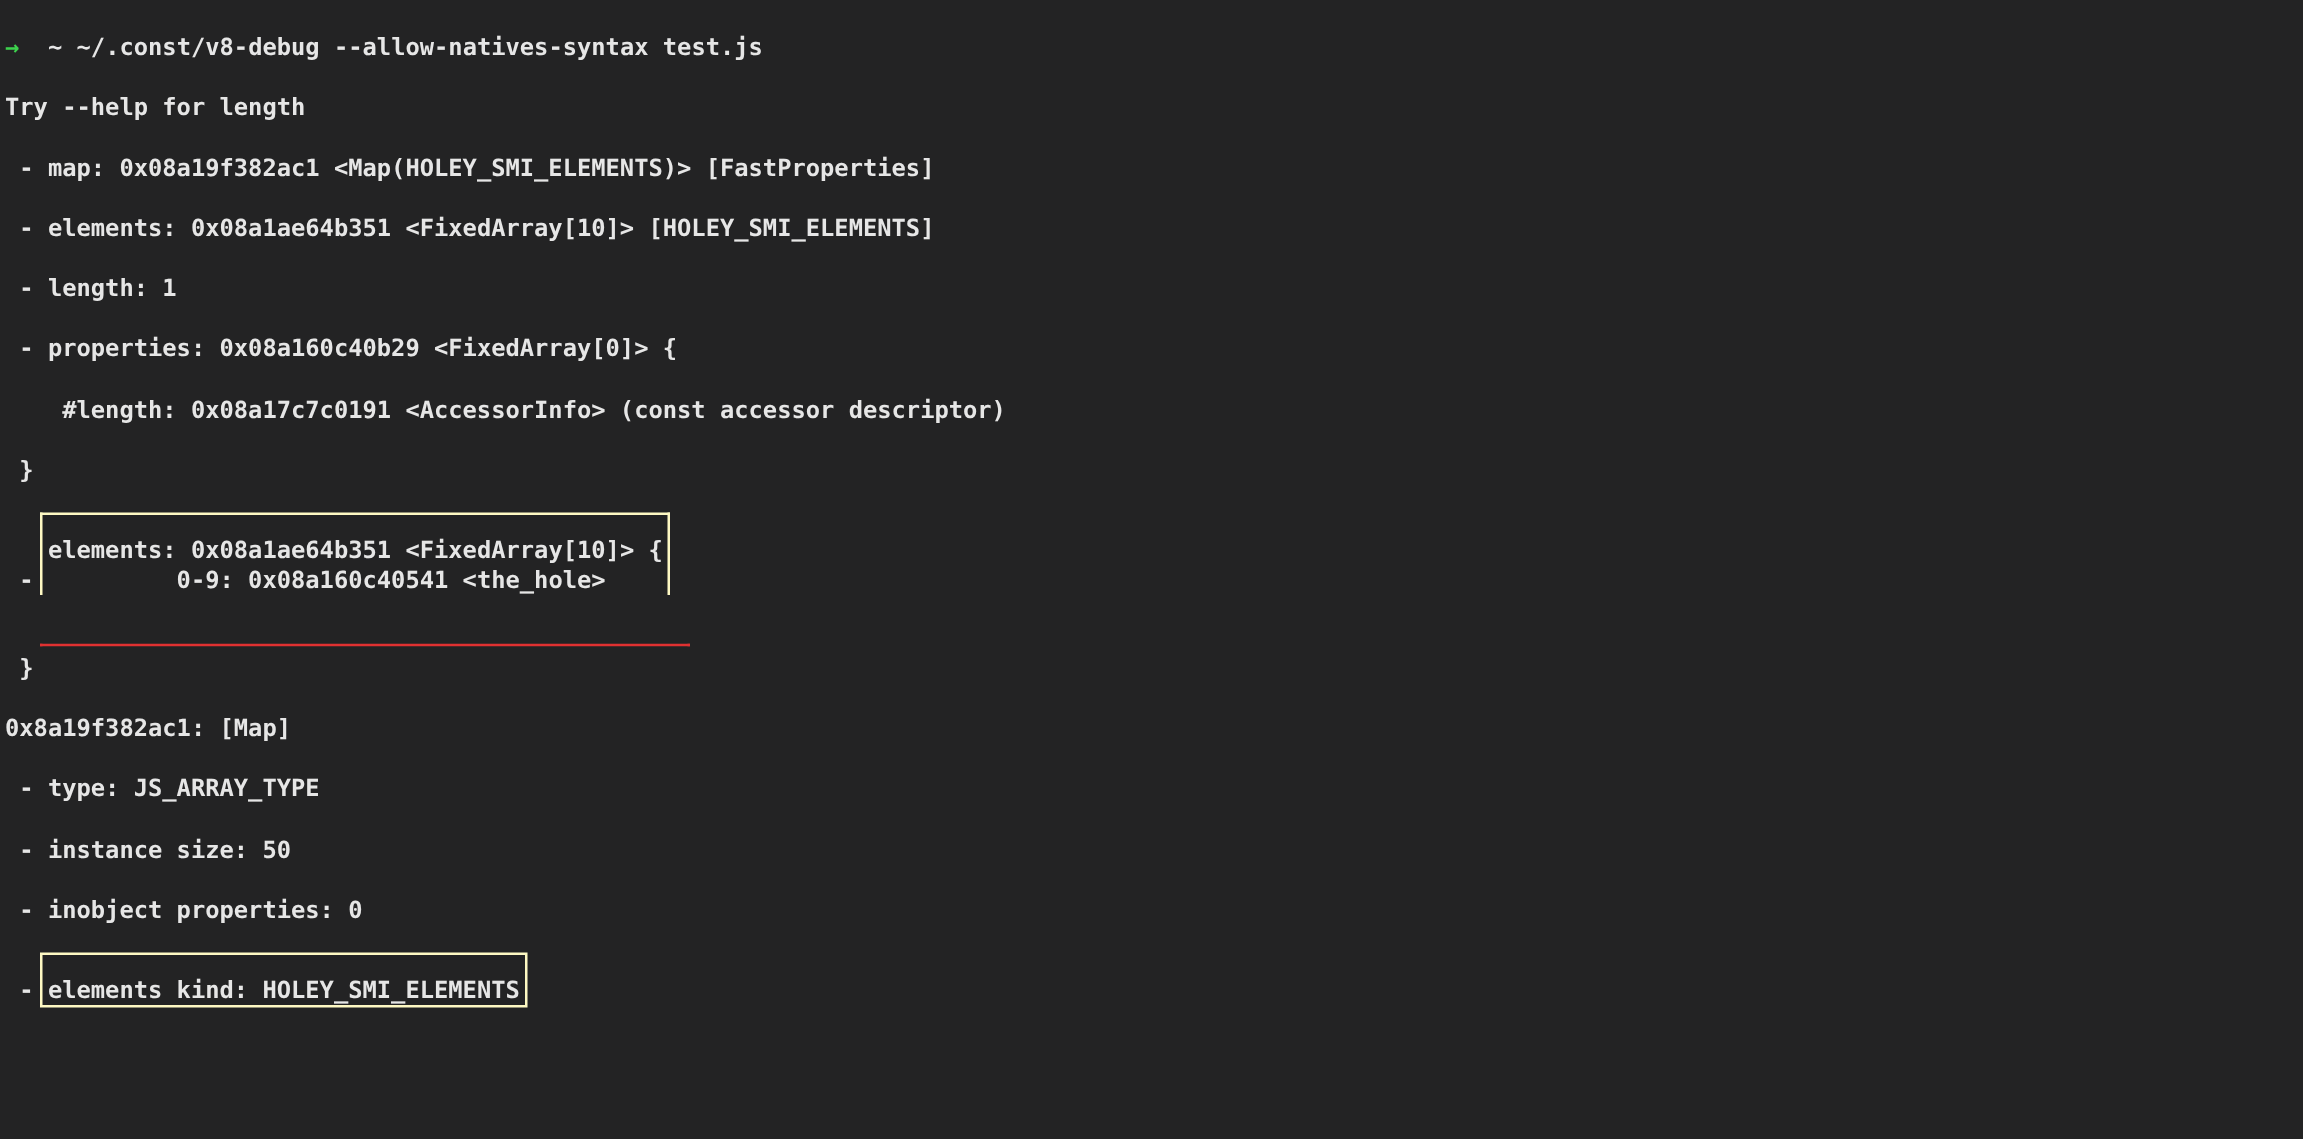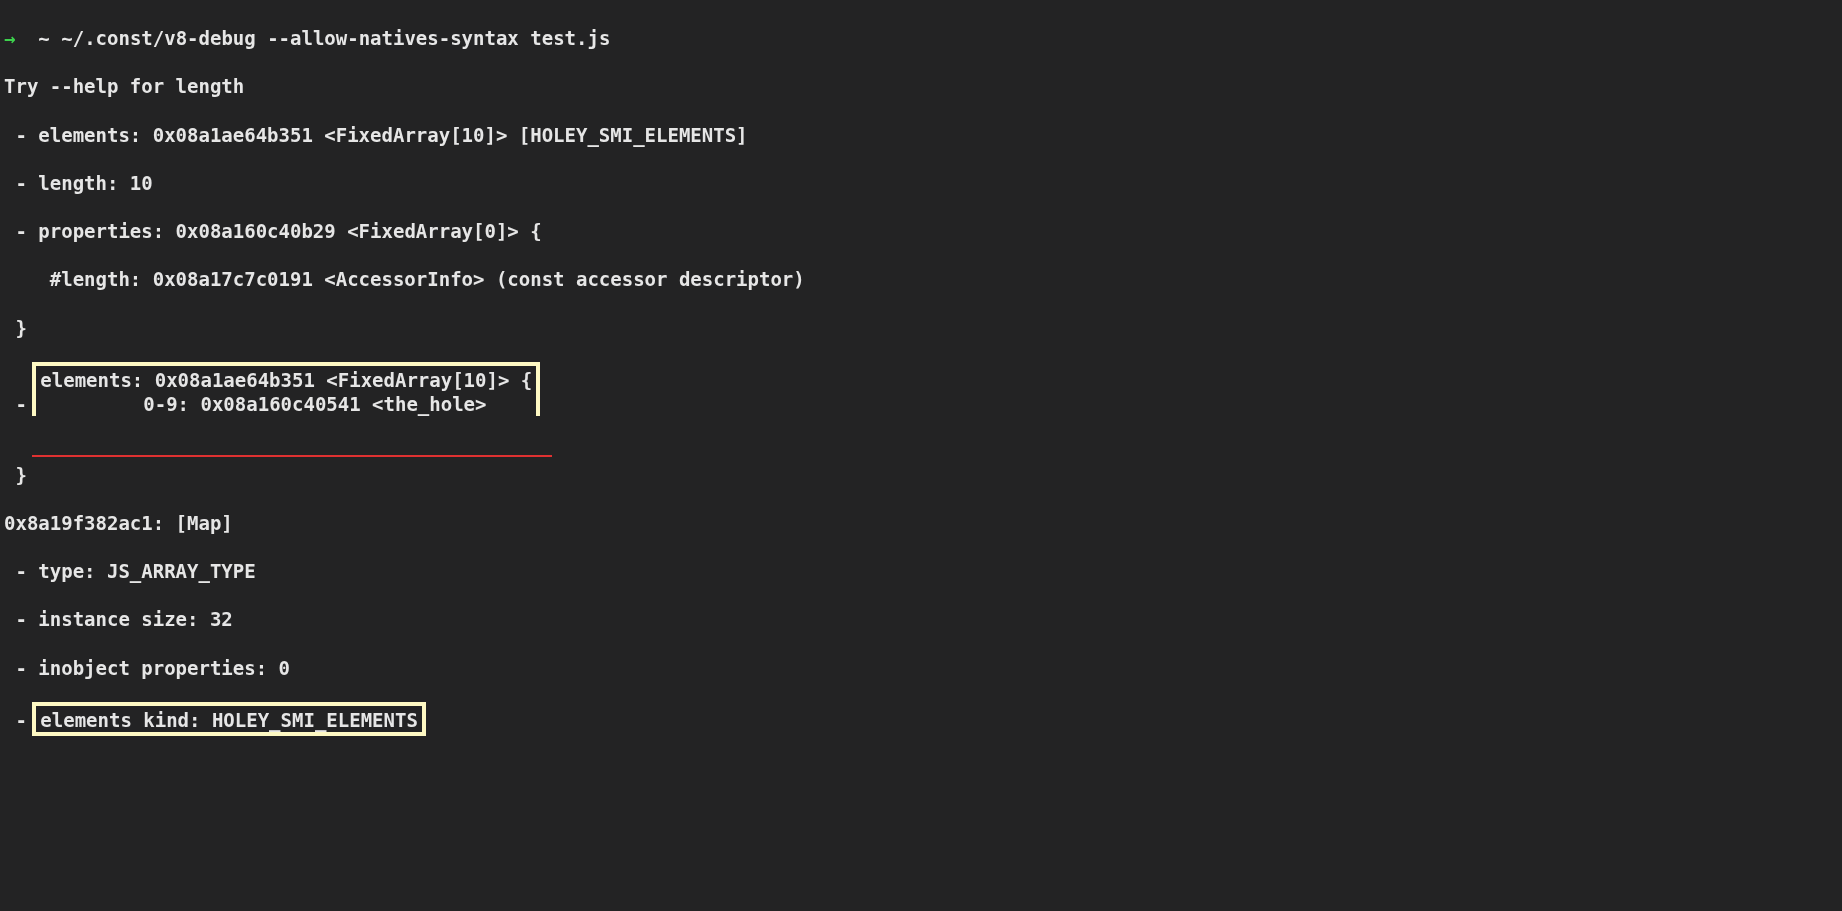--- a/index.html
+++ b/index.html
@@ -17,44 +17,45 @@
   }
   .terminal {
     padding: 2px 4px 0 4px;
     white-space: pre-wrap;
     word-break: break-all;
     position: relative;
   }
   .line { display: block; }
   .arrow { color: #3dd24d; }
   .hl {
-    border: 4px solid #fef9c3;
+    border: 2px solid #fef9c3;
     display: inline-block;
-    padding: 2px 4px 0 4px;
+    padding: 16px 4px 0 4px;
     margin: -2px -6px -2px -6px;
   }
 </style>
 </head>
 <body>
 
 <div class="terminal">
 <span class="line"><span class="arrow">→</span>  <span>~</span> <span>~/.const/v8-debug --allow-natives-syntax test.js</span></span>
 <span class="line">Try --help for length</span>
+<span class="line"> - map: 0x08a19f382ac1 &lt;Map(HOLEY_SMI_ELEMENTS)&gt; [FastProperties]</span>
 <span class="line"> - elements: 0x08a1ae64b351 &lt;FixedArray[10]&gt; [HOLEY_SMI_ELEMENTS]</span>
-<span class="line"> - length: 10</span>
+<span class="line"> - length: 1</span>
 <span class="line"> - properties: 0x08a160c40b29 &lt;FixedArray[0]&gt; {</span>
 <span class="line">    #length: 0x08a17c7c0191 &lt;AccessorInfo&gt; (const accessor descriptor)</span>
 <span class="line"> }</span>
 <span class="line"><span> - </span><span class="hl" style="border-bottom:none;padding-bottom:0;"><span>elements: 0x08a1ae64b351 &lt;FixedArray[10]&gt; {</span>
 <span>         0-9: 0x08a160c40541 &lt;the_hole&gt;</span></span></span>
 <span class="line" style="margin-top:-2px;"><span style="display:inline-block;border:2px solid #e03131;border-top:none;width:516px;height:0;margin-left:28px;"></span></span>
 <span class="line" style="margin-top:-24px;"> }</span>
 <span class="line">0x8a19f382ac1: [Map]</span>
 <span class="line"> - type: JS_ARRAY_TYPE</span>
-<span class="line"> - instance size: 32</span>
+<span class="line"> - instance size: 50</span>
 <span class="line"> - inobject properties: 0</span>
 <span class="line"><span> - </span><span class="hl">elements kind: HOLEY_SMI_ELEMENTS</span></span>
 
 
 
 
 
 
 
 <span class="line"></span>

